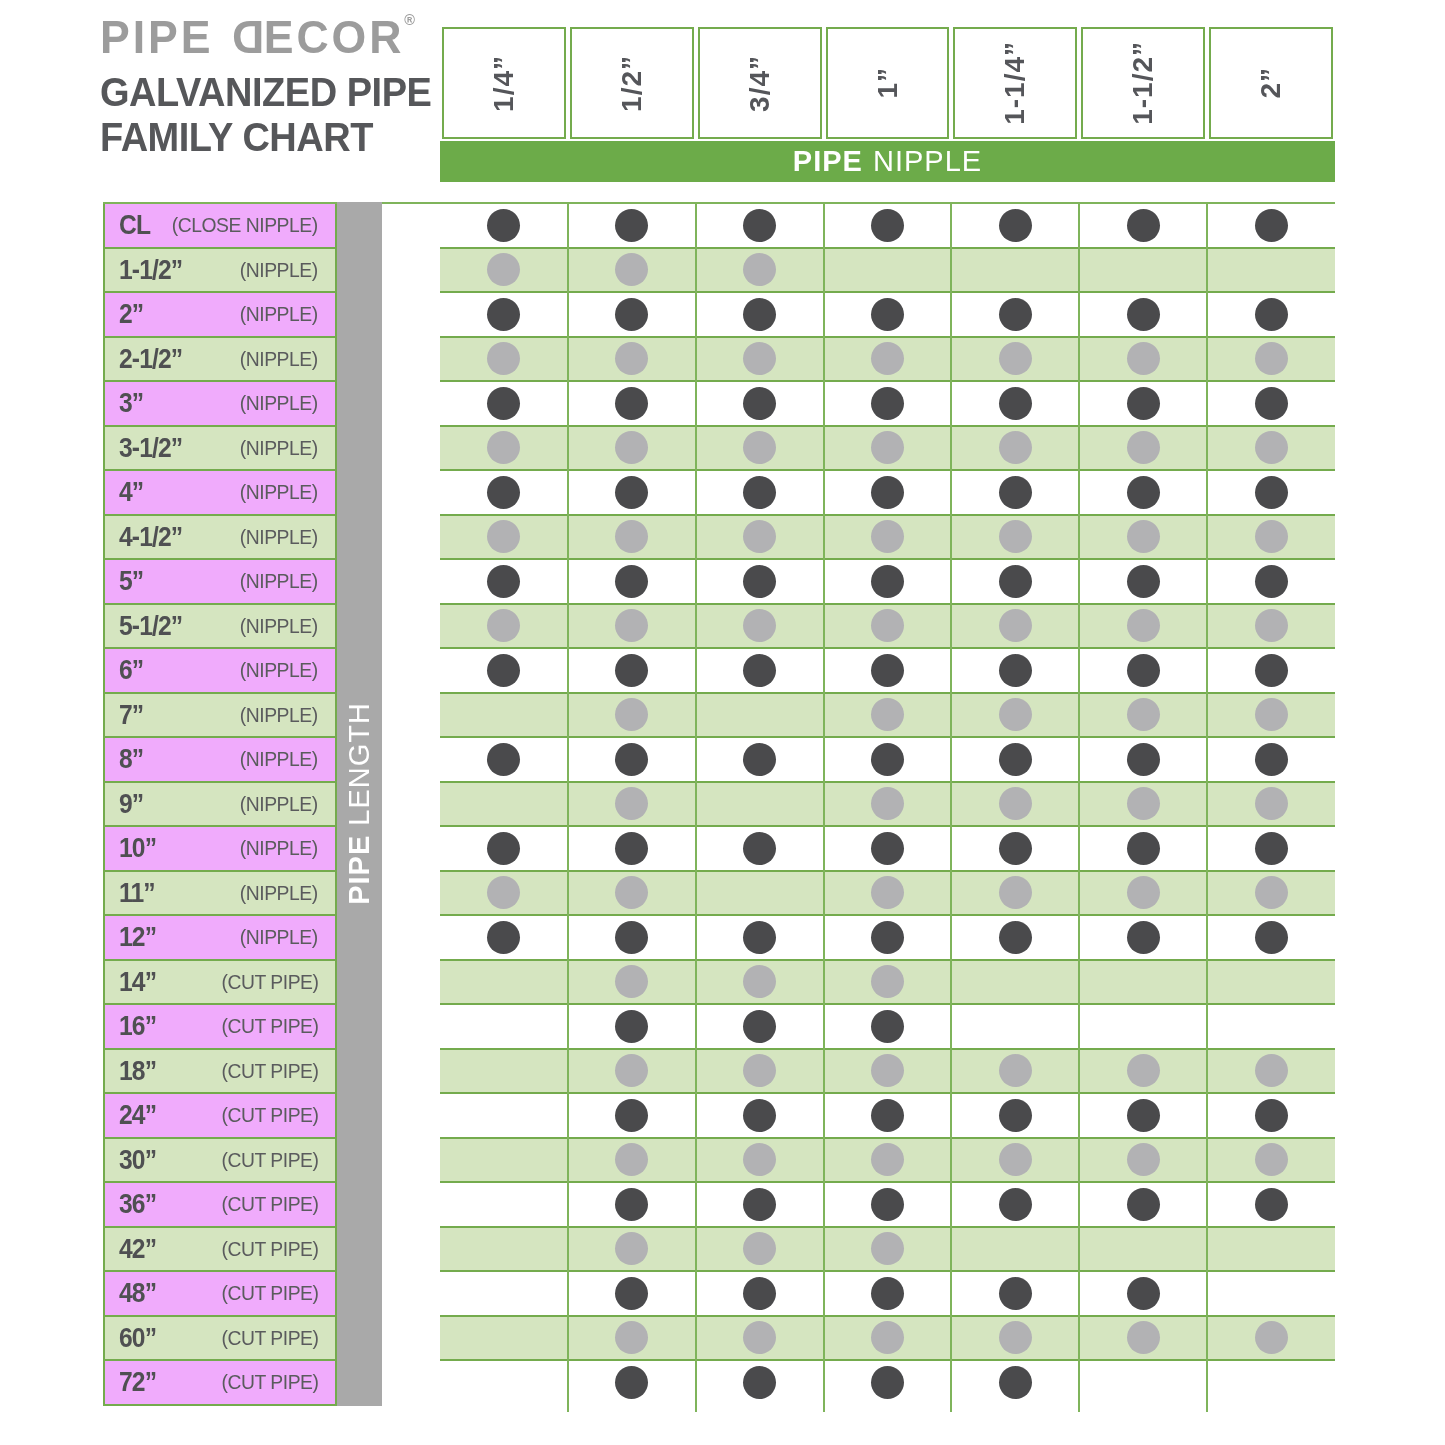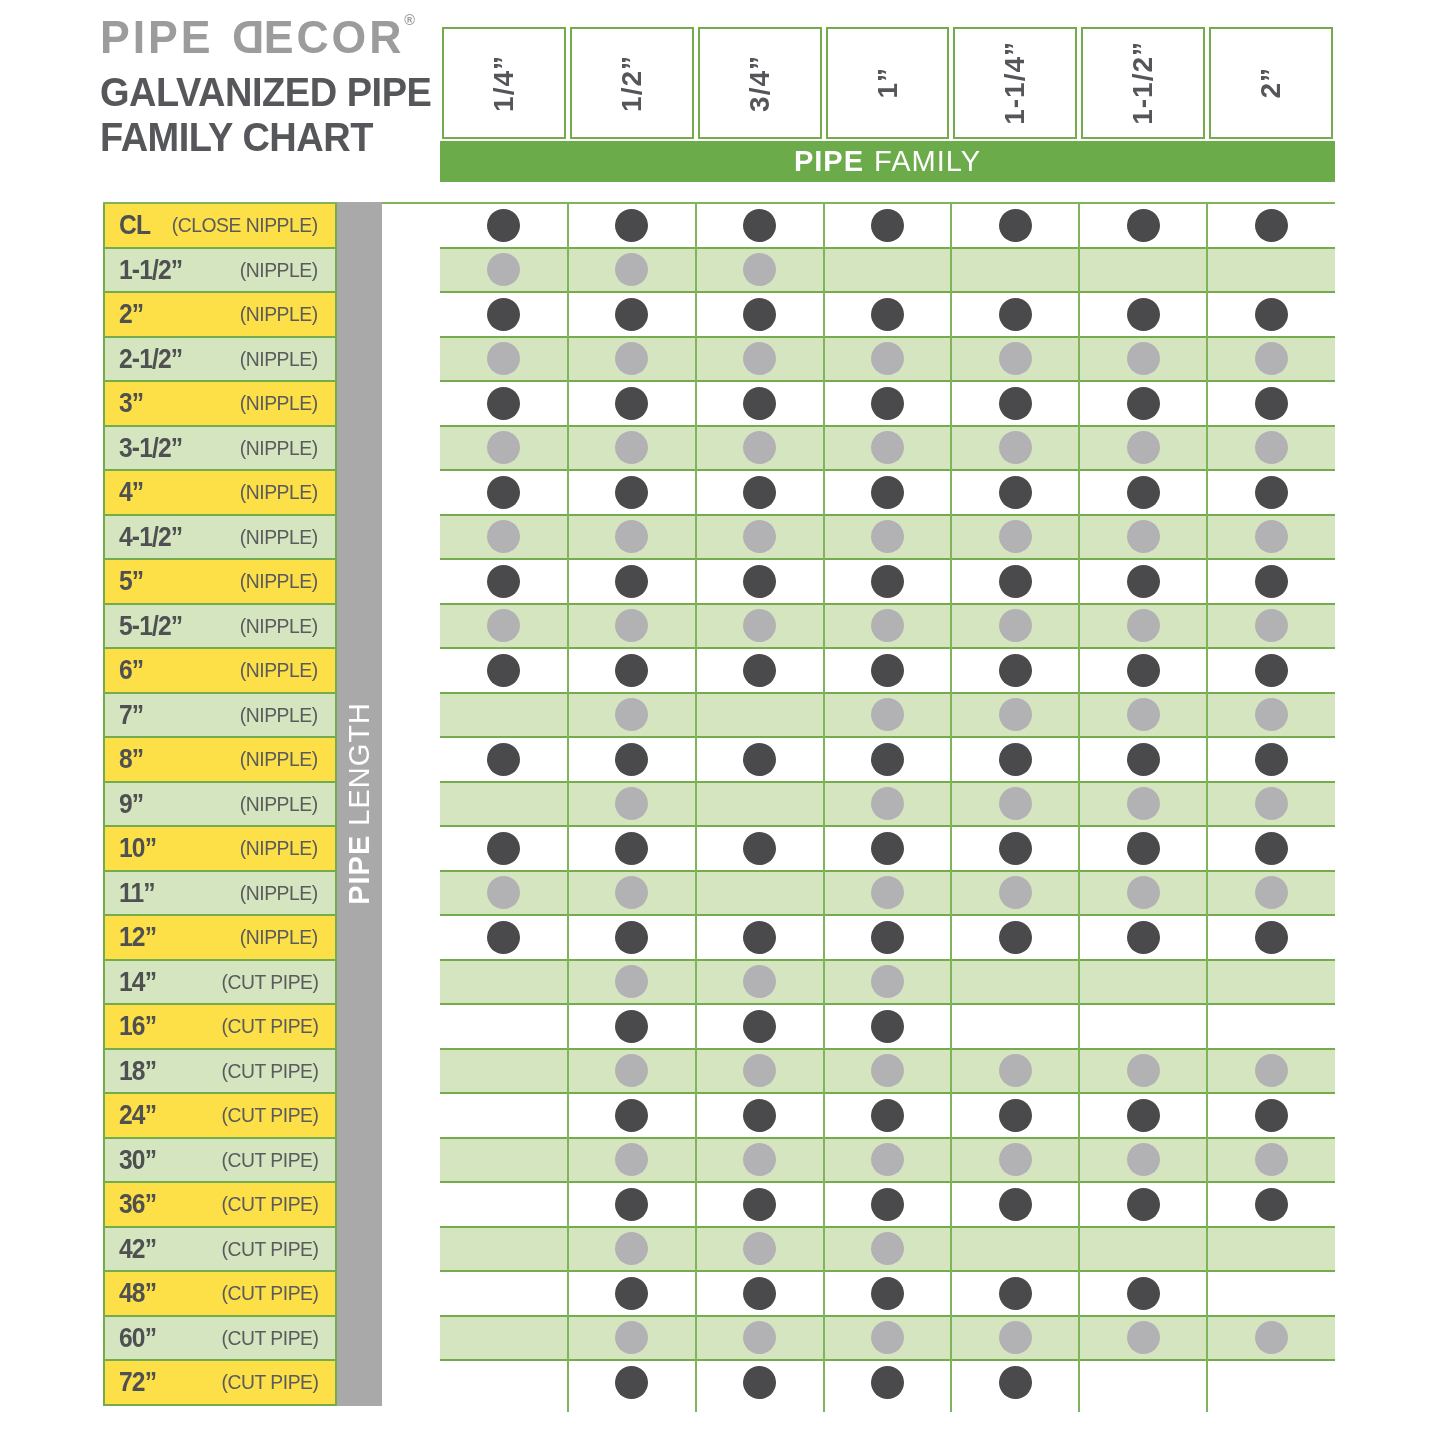--- a/index.html
+++ b/index.html
@@ -22,21 +22,21 @@
   #nominalbar{position:absolute;left:440px;top:141px;width:895px;height:41px;background:#6cab49;display:flex;align-items:center;justify-content:center;color:#fff;font-size:29px;letter-spacing:1px;white-space:nowrap;}
   #nominalbar .b{font-weight:700;margin-right:10px;}
 
   
   #table{position:absolute;left:103px;top:202px;width:1232px;height:1212px;}
   #topline{position:absolute;left:0;top:0;width:1232px;height:2px;background:#7fb45b;z-index:2;}
   .vline{position:absolute;top:0;height:1210px;width:2px;background:#7fb45b;z-index:0;}
 
   .trow{display:flex;height:46.5px;position:relative;}
   .trow + .trow{margin-top:-2px;}
-  .labelcell{width:234px;box-sizing:border-box;border:2px solid #74ab4d;background:#fde047;display:flex;justify-content:space-between;align-items:center;padding:0 17px 0 14px;position:relative;z-index:1;}
+  .labelcell{width:234px;box-sizing:border-box;border:2px solid #74ab4d;background:#f0abfc;display:flex;justify-content:space-between;align-items:center;padding:0 17px 0 14px;position:relative;z-index:1;}
   .trow.shaded .labelcell{background:#d5e5c0;}
   .rsize{font-size:28px;font-weight:700;color:#4f5052;letter-spacing:-1px;transform:scaleX(.88);transform-origin:left center;white-space:nowrap;}
   .rtype{font-size:21px;color:#5a5b5d;letter-spacing:-.5px;transform:scaleX(.92);transform-origin:right center;white-space:nowrap;}
   .spacer{width:103px;}
   .band{width:895px;box-sizing:border-box;display:flex;}
   .trow.shaded .band{background:#d5e5c0;border-top:2px solid #74ab4d;border-bottom:2px solid #74ab4d;}
   .slot{flex:1 1 0;display:flex;align-items:center;justify-content:center;}
   .dot{width:33px;height:33px;border-radius:50%;position:relative;z-index:1;}
   .dot.dark{background:#4a4a4c;}
   .dot.light{background:#b2b2b4;}
@@ -77,21 +77,21 @@
       <div class="hcell">
         <span class="vtext">1-1/2”</span>
       </div>
       <div class="hcell">
         <span class="vtext">2”</span>
       </div>
     </div>
 
   <div id="nominalbar">
     <span class="b">PIPE</span>
-    <span>FAMILY</span>
+    <span>NIPPLE</span>
   </div>
 
   <div id="table">
     <div id="topline"></div>
     <div id="rows">
         <div class="trow">
           <div class="labelcell">
             <span class="rsize">CL</span>
             <span class="rtype">(CLOSE NIPPLE)</span>
           </div>

